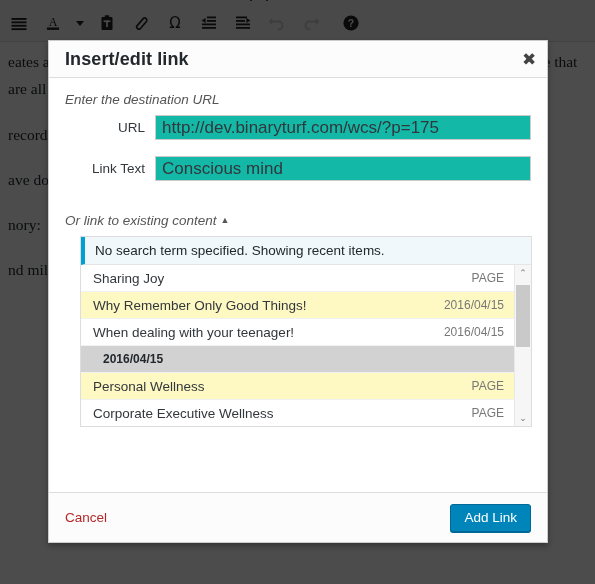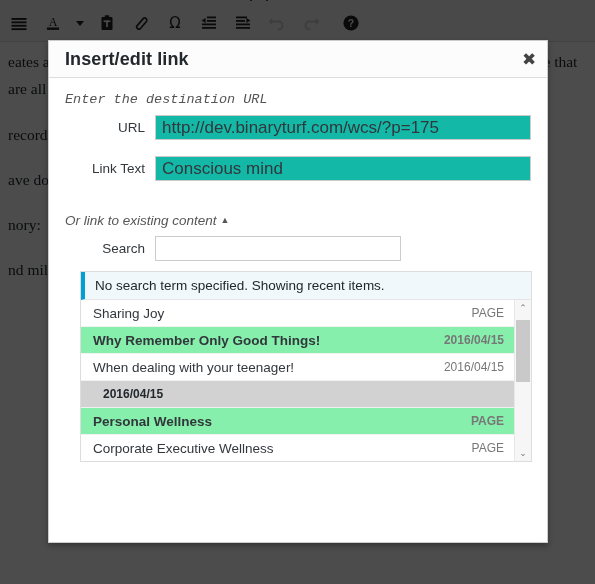--- a/index.html
+++ b/index.html
@@ -112,21 +112,21 @@
   }
 
   #modal-body {
     flex: 1 1 auto;
     padding: 10px 16px 0 16px;
     box-sizing: border-box;
     overflow: hidden;
   }
 
   .section-legend {
-    font-family: Liberation Mono, monospace;
+    font-family: Liberation Sans, sans-serif;
     font-style: italic;
     font-size: 13.5px;
     color: #555555;
     margin: 4px 0 8px 0;
   }
 
   .field-row {
     display: flex;
     align-items: center;
     margin-bottom: 16px;
@@ -243,21 +243,21 @@
   .result-item {
     display: flex;
     align-items: center;
     height: 27px;
     padding: 0 10px 0 12px;
     border-bottom: 1px solid #f1f1f1;
     box-sizing: border-box;
     cursor: pointer;
     background: #ffffff;
   }
-  .result-item.alt { background: #86efac; font-weight: bold; }
+  .result-item.alt { background: #fef9c3; }
   .result-item.selected {
     background: #d2d2d2;
   }
   .result-item.selected .r-title,
   .result-item.selected .r-meta {
     font-weight: bold;
     color: #23282d;
   }
   .r-title {
     flex: 1 1 auto;
@@ -492,24 +492,20 @@
     <div class="field-row">
       <label class="field-label">Link Text</label>
       <input class="field-input" type="text" value="Conscious mind" style="">
     </div>
 
 
     <div id="link-existing-toggle">
       <span>Or link to existing content</span><span class="caret">▲</span>
     </div>
 
-    <div class="search-row">
-      <label class="search-label">Search</label>
-      <input id="search-input" type="text" value="" style="">
-    </div>
 
     <div id="results-panel">
 
       <div id="results-info">No search term specified. Showing recent items.</div>
 
       <div id="results-list">
 
         <div class="result-item">
           <span class="r-title">Sharing Joy</span>
           <span class="r-meta">PAGE</span>
@@ -543,14 +539,18 @@
 
       <div id="results-scrollbar">
         <div class="sb-arrow">⌃</div>
         <div id="sb-thumb"></div>
         <div class="sb-arrow bottom">⌄</div>
       </div>
 
     </div>
   </div>
 
+  <div id="modal-footer">
+    <a id="cancel-link" href="#">Cancel</a>
+    <button id="add-link-button">Add Link</button>
+  </div>
 
 </div>
 
 </body></html>

